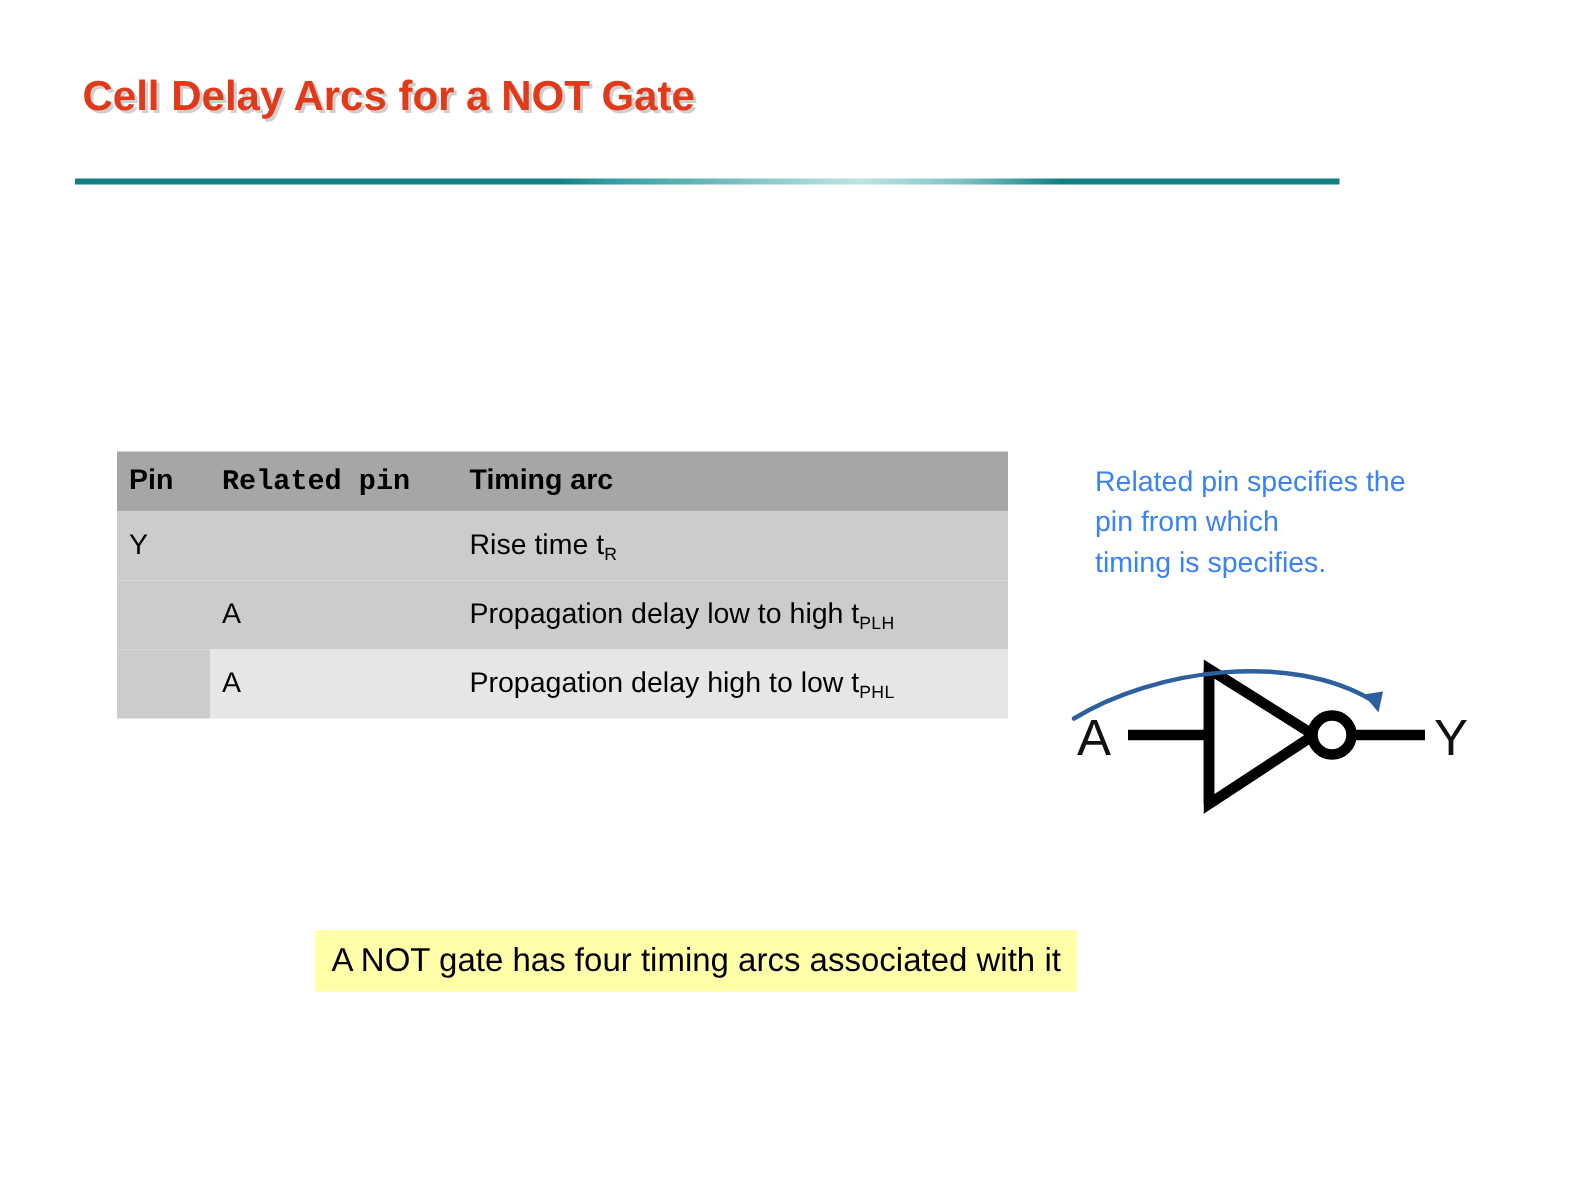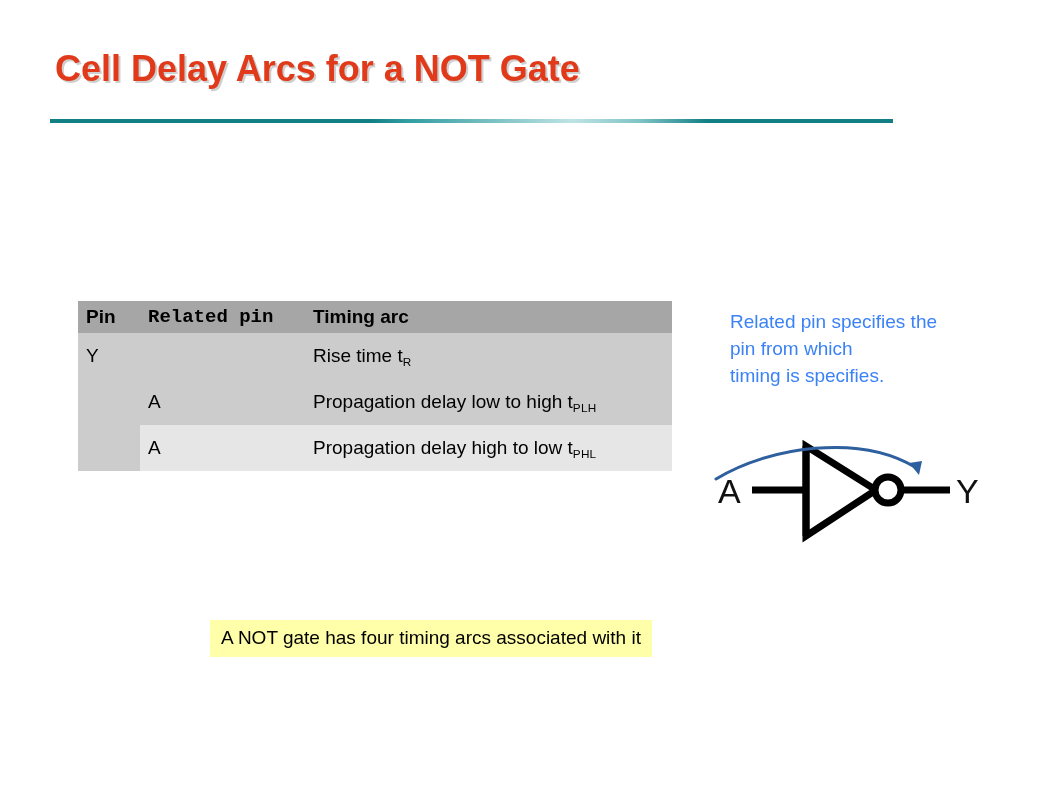--- a/index.html
+++ b/index.html
@@ -18,21 +18,21 @@
     height: 795px;
     background: #ffffff;
     overflow: hidden;
   }
 
   
   #title {
     position: absolute;
     left: 55px;
     top: 48px;
-    font-size: 36px;
+    font-size: 28px;
     font-weight: bold;
     color: #e03a1a;
     letter-spacing: 0px;
     white-space: nowrap;
     text-shadow: 2px 2px 0 #cfcfcf;
   }
   #title-rule {
     position: absolute;
     left: 50px;
     top: 119px;
@@ -62,21 +62,21 @@
     vertical-align: middle;
     font-size: 19px;
     color: #000000;
     height: 46px;
     box-sizing: border-box;
   }
   #arc-table thead th {
     background: #a6a6a6;
     font-weight: bold;
     font-size: 19px;
-    height: 32px;
+    height: 40px;
   }
   .col-pin    { width: 62px; }
   .col-rel    { width: 160px; }
   .col-arc    { width: 372px; }
 
   #arc-table tbody td.cell-pin {
     background: #cccccc;
   }
   tr.row-light td.cell-rel,
   tr.row-light td.cell-arc { background: #e6e6e6; }
@@ -123,21 +123,21 @@
     fill: #111111;
   }
 
   
   #caption {
     position: absolute;
     left: 210px;
     top: 620px;
     padding: 7px 11px 8px 11px;
     background: #ffffaa;
-    font-size: 19px;
+    font-size: 22px;
     color: #000000;
     white-space: nowrap;
   }
 </style>
 </head>
 <body>
 
 <div id="slide">
 
   <div id="title">Cell Delay Arcs for a NOT Gate</div>

